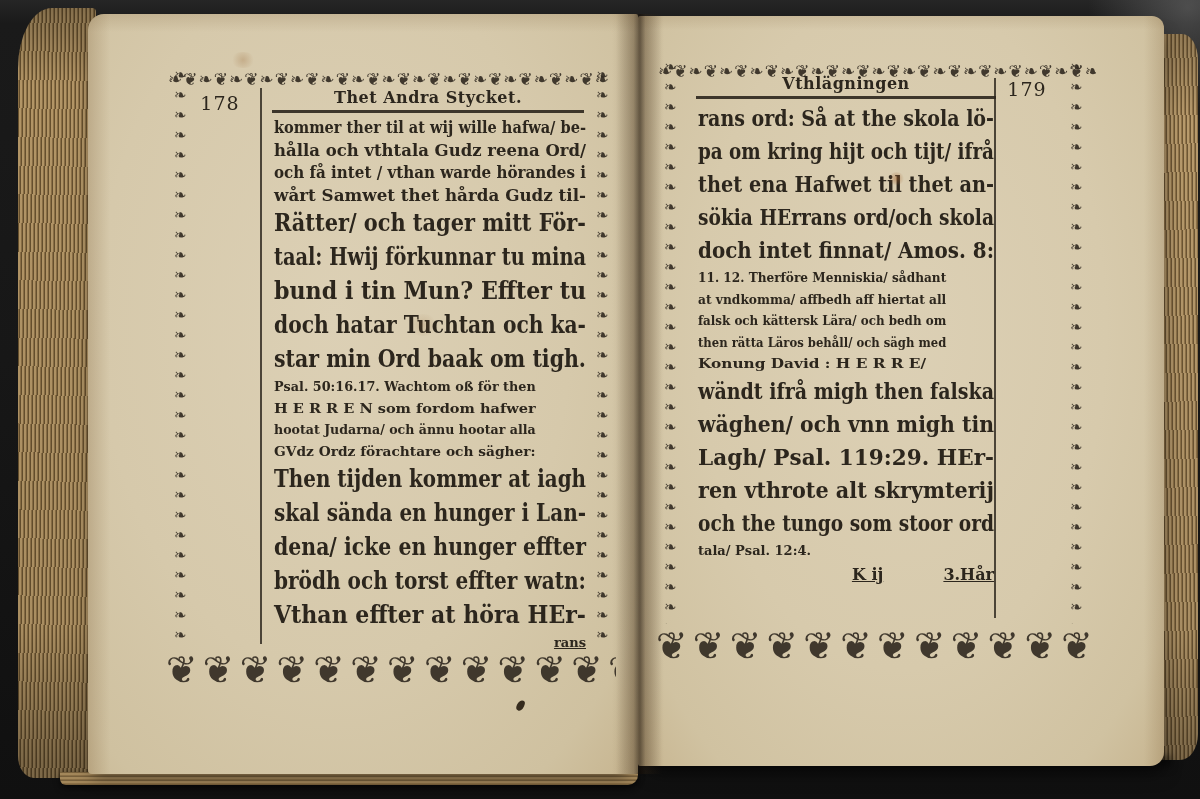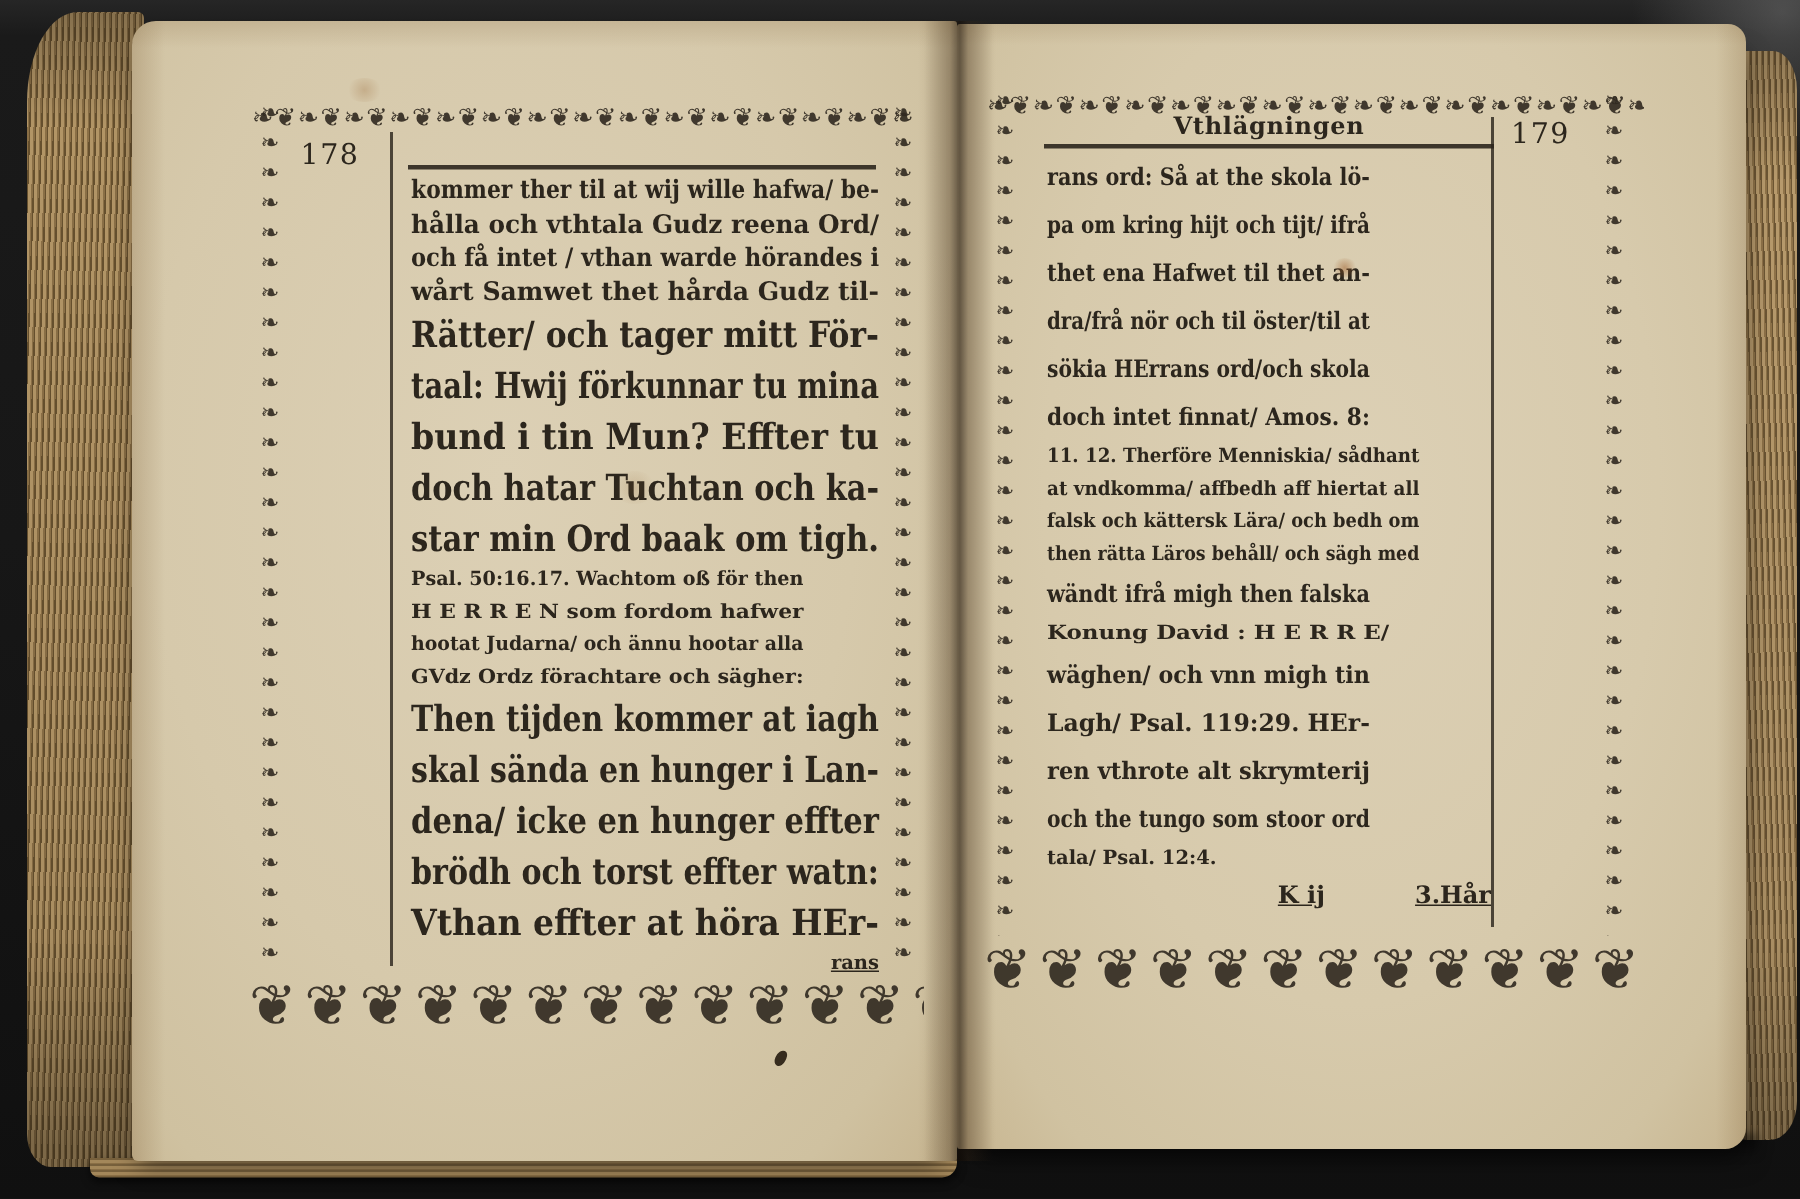--- a/index.html
+++ b/index.html
@@ -53,21 +53,21 @@
   .pagenum{position:absolute;font-size:19px;letter-spacing:1px;text-align:center;}
   .vrule{position:absolute;width:2px;background:#2c261d;opacity:.82;}
   .running-head{position:absolute;text-align:center;font-size:16px;font-weight:bold;letter-spacing:.5px;white-space:nowrap;}
   .head-rule{position:absolute;height:2.5px;background:#2c261d;opacity:.9;}
   .textblock{position:absolute;text-decoration:underline;}
   .tl{width:100%;overflow:visible;}
   .tl .fit{display:inline-block;white-space:nowrap;transform-origin:left center;font-weight:bold;}
   .tl.lg{line-height:33px;font-size:24px;}
   .tl.md{line-height:22.5px;font-size:17px;}
   .tl.sm{line-height:21.5px;font-size:13px;}
-  .page-right .tl.lg{line-height:32px;font-size:16px;}
+  .page-right .tl.lg{line-height:32px;font-size:22px;text-align:right;}
   .tl.short{text-align:left;}
   .catchword{text-align:right;font-size:13px;font-weight:bold;margin-top:3px;}
   .sig-line{display:flex;font-size:16px;font-weight:bold;margin-top:4px;}
   .sig{margin-left:52%;}
   .cw{margin-left:auto;}
   
   .stain{position:absolute;border-radius:50%;}
   .fox1{left:250px;top:156px;width:17px;height:13px;
     background:radial-gradient(circle,rgba(158,94,42,.5) 0,rgba(158,94,42,0) 70%);}
   .fox2{left:142px;top:38px;width:26px;height:16px;
@@ -88,20 +88,21 @@
   <div class="shadow-br"></div>
 
   <div class="page page-left">
     <div class="orn orn-h" style="left:80px;top:52px;width:442px;">❧❦❧❦❧❦❧❦❧❦❧❦❧❦❧❦❧❦❧❦❧❦❧❦❧❦❧❦❧❦❧❦❧❦❧❦❧❦❧❦❧❦❧❦</div>
     <div class="orn orn-v" style="left:78px;top:52px;width:28px;height:582px;">❧❧❧❧❧❧❧❧❧❧❧❧❧❧❧❧❧❧❧❧❧❧❧❧❧❧❧❧❧❧❧❧❧❧❧❧❧❧❧❧</div>
     <div class="orn orn-v" style="left:500px;top:52px;width:28px;height:582px;">❧❧❧❧❧❧❧❧❧❧❧❧❧❧❧❧❧❧❧❧❧❧❧❧❧❧❧❧❧❧❧❧❧❧❧❧❧❧❧❧</div>
     <div class="orn orn-band" style="left:78px;top:630px;width:450px;">❦❦❦❦❦❦❦❦❦❦❦❦❦❦</div>
 
     <div class="pagenum" style="left:108px;top:78px;width:48px;">178</div>
     <div class="vrule" style="left:172px;top:74px;height:556px;"></div>
+    <div class="running-head" style="left:184px;top:74px;width:312px;">Thet Andra Stycket.</div>
     <div class="head-rule" style="left:184px;top:96px;width:312px;"></div>
 
     <div class="textblock" style="left:186px;top:102px;width:312px;">
       <div>
 
           <div class="tl md">
             <span class="fit" style="transform: scaleX(0.856444);">kommer ther til at wij wille hafwa/ be-</span>
           </div>
 
           <div class="tl md">
@@ -198,23 +199,20 @@
           </div>
 
           <div class="tl lg">
             <span class="fit" style="transform: scaleX(0.833803);">pa om kring hijt och tijt/ ifrå</span>
           </div>
 
           <div class="tl lg">
             <span class="fit" style="transform: scaleX(0.878216);">thet ena Hafwet til thet an-</span>
           </div>
 
-          <div class="tl lg">
-            <span class="fit" style="transform: scaleX(0.826311);">dra/frå nör och til öster/til at</span>
-          </div>
 
           <div class="tl lg">
             <span class="fit" style="transform: scaleX(0.845865);">sökia HErrans ord/och skola</span>
           </div>
 
           <div class="tl lg">
             <span class="fit" style="transform: scaleX(0.903257);">doch intet finnat/ Amos. 8:</span>
           </div>
 
           <div class="tl sm">
@@ -226,26 +224,26 @@
           </div>
 
           <div class="tl sm">
             <span class="fit" style="transform: scaleX(0.914992);">falsk och kättersk Lära/ och bedh om</span>
           </div>
 
           <div class="tl sm">
             <span class="fit" style="transform: scaleX(0.893838);">then rätta Läros behåll/ och sägh med</span>
           </div>
 
+          <div class="tl sm">
+            <span class="fit" style="transform: scaleX(1.18);">Konung David : H E R R E/</span>
+          </div>
+
           <div class="tl lg">
             <span class="fit" style="transform: scaleX(0.865062);">wändt ifrå migh then falska</span>
-          </div>
-
-          <div class="tl sm">
-            <span class="fit" style="transform: scaleX(1.18);">Konung David : H E R R E/</span>
           </div>
 
           <div class="tl lg">
             <span class="fit" style="transform: scaleX(0.926131);">wäghen/ och vnn migh tin</span>
           </div>
 
           <div class="tl lg">
             <span class="fit" style="transform: scaleX(0.980386);">Lagh/ Psal. 119:29. HEr-</span>
           </div>
 

